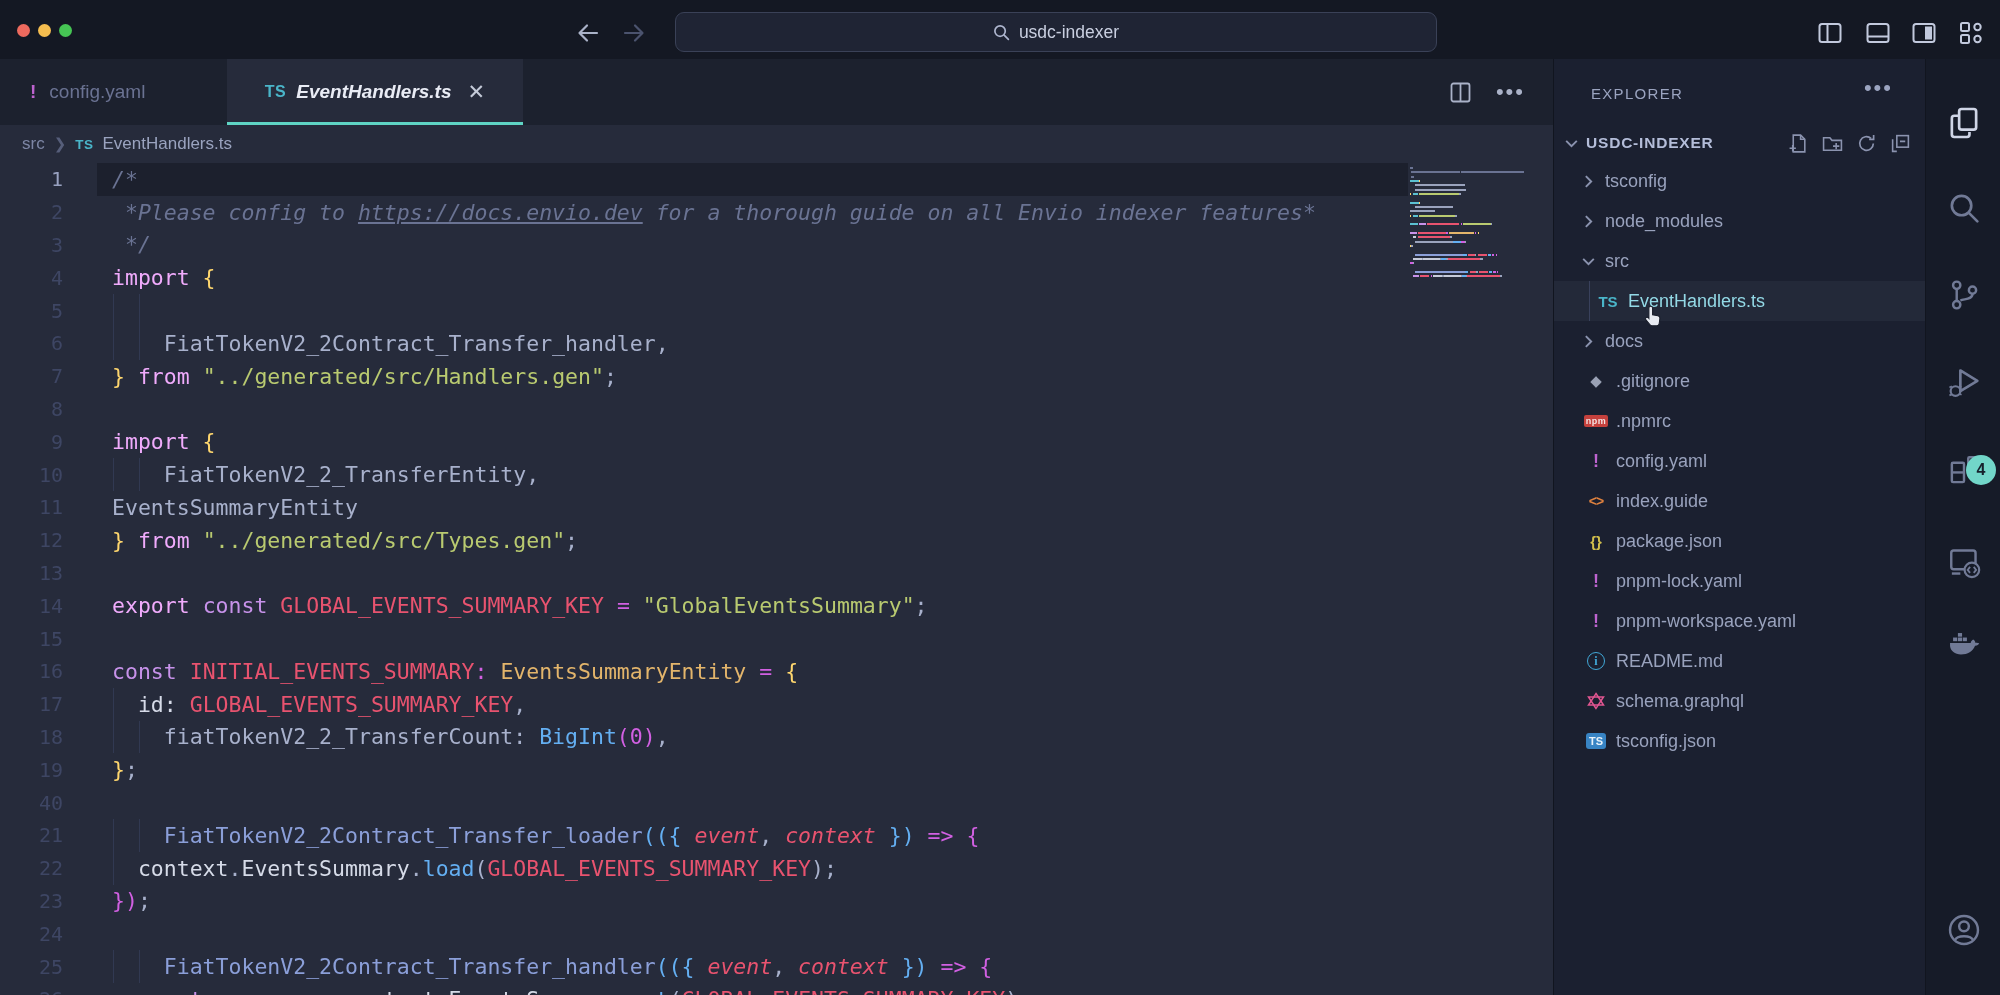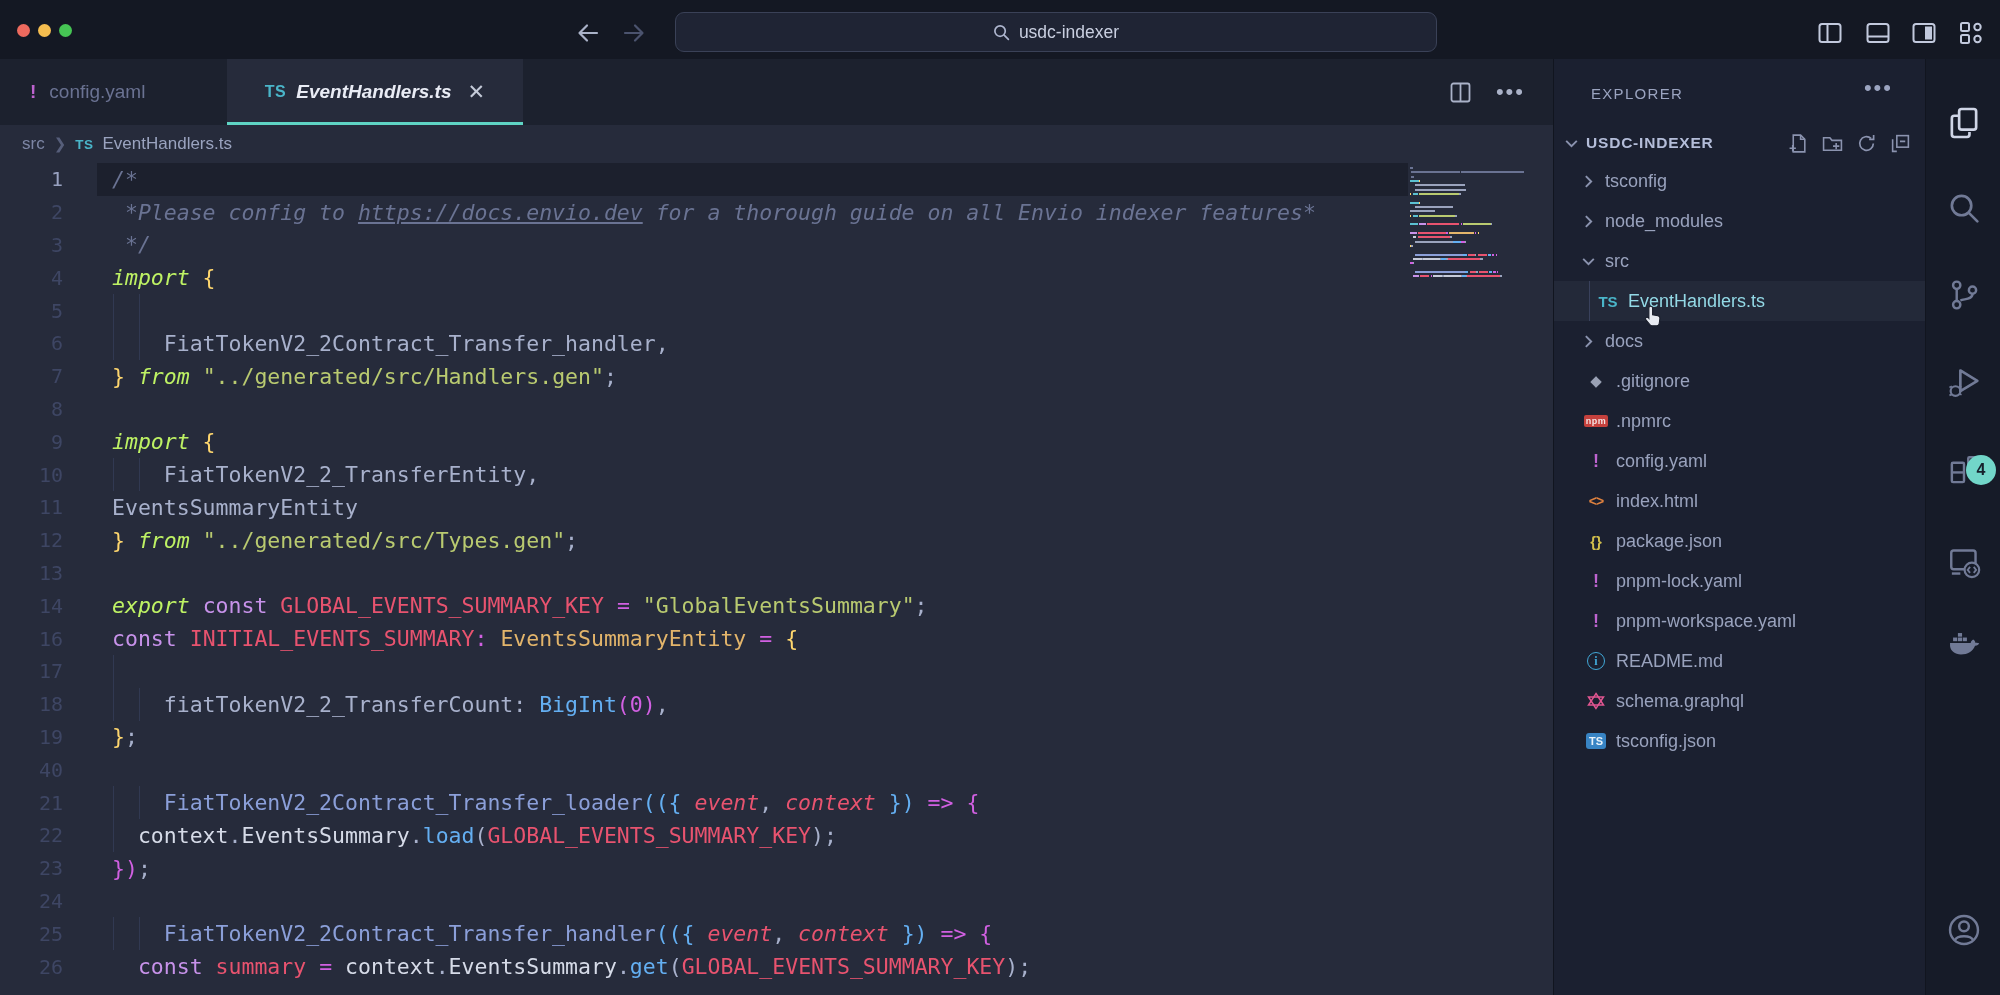--- a/index.html
+++ b/index.html
@@ -54,21 +54,21 @@
   
   #code { position:absolute; left:0; top:104px; width:100%; height:832px; overflow:hidden;
     font-family:"DejaVu Sans Mono", monospace; font-size:21.5px; }
   .code-line { position:relative; height:32.8px; white-space:pre; display:flex; align-items:center; }
   .gutter { position:absolute; left:0; width:63px; text-align:right; color:#3e4664; font-size:20px; }
   .line-text { position:absolute; left:112px; white-space:pre; }
   .cur-line { position:absolute; left:97px; width:1311px; top:0; height:100%; background:#1c202d; }
   .cur-line-num { color:#98a1c0 !important; }
   .iguide { position:absolute; top:0; width:1px; height:100%; background:#313952; }
   .t-com{color:#6a7393;font-style:italic} .t-link{color:#6a7393;font-style:italic;text-decoration:underline}
-  .t-kw{color:#bef264;font-style:italic} .t-cst{color:#c792ea} .t-red{color:#e8536f}
+  .t-kw{color:#f0abfc;} .t-cst{color:#c792ea} .t-red{color:#e8536f}
   .t-redi{color:#e8536f;font-style:italic} .t-yel{color:#ffd76e} .t-typ{color:#e3b56b}
   .t-str{color:#b9ca70} .t-blu{color:#64aff2} .t-fn{color:#8b9fd9} .t-mag{color:#d160e2}
   .t-fg{color:#a8b1cc} .t-brt{color:#d6dbe8}
   #minimap { position:absolute; left:1410px; top:4px; width:114px; height:112px; overflow:hidden; }
   .mm-line { display:flex; height:2px; margin-bottom:2.33px; }
   .mm-seg { height:2px; }
 
   
   #explorer-header { position:relative; height:66px; }
   #explorer-title { position:absolute; left:37px; top:26px; font-size:15px; letter-spacing:1.3px; color:#9ba4c0; }
@@ -195,22 +195,23 @@
           <div class="code-line"><div class="gutter">5</div><div class="iguide" style="left:113px"></div><div class="iguide" style="left:139px"></div></div>
           <div class="code-line"><div class="gutter">6</div><div class="iguide" style="left:113px"></div><div class="iguide" style="left:139px"></div><div class="line-text"><span class="t-fg">    FiatTokenV2_2Contract_Transfer_handler,</span></div></div>
           <div class="code-line"><div class="gutter">7</div><div class="line-text"><span class="t-yel">}</span><span class="t-fg"> </span><span class="t-kw">from</span><span class="t-fg"> </span><span class="t-str">"../generated/src/Handlers.gen"</span><span class="t-fg">;</span></div></div>
           <div class="code-line"><div class="gutter">8</div><div class="line-text"></div></div>
           <div class="code-line"><div class="gutter">9</div><div class="line-text"><span class="t-kw">import </span><span class="t-yel">{</span></div></div>
           <div class="code-line"><div class="gutter">10</div><div class="iguide" style="left:113px"></div><div class="iguide" style="left:139px"></div><div class="line-text"><span class="t-fg">    FiatTokenV2_2_TransferEntity,</span></div></div>
           <div class="code-line"><div class="gutter">11</div><div class="line-text"><span class="t-fg">EventsSummaryEntity</span></div></div>
           <div class="code-line"><div class="gutter">12</div><div class="line-text"><span class="t-yel">}</span><span class="t-fg"> </span><span class="t-kw">from</span><span class="t-fg"> </span><span class="t-str">"../generated/src/Types.gen"</span><span class="t-fg">;</span></div></div>
           <div class="code-line"><div class="gutter">13</div><div class="line-text"></div></div>
           <div class="code-line"><div class="gutter">14</div><div class="line-text"><span class="t-kw">export</span><span class="t-fg"> </span><span class="t-cst">const</span><span class="t-fg"> </span><span class="t-red">GLOBAL_EVENTS_SUMMARY_KEY</span><span class="t-fg"> </span><span class="t-mag">=</span><span class="t-fg"> </span><span class="t-str">"GlobalEventsSummary"</span><span class="t-fg">;</span></div></div>
+          <div class="code-line"><div class="gutter">15</div><div class="line-text"></div></div>
           <div class="code-line"><div class="gutter">16</div><div class="line-text"><span class="t-cst">const</span><span class="t-fg"> </span><span class="t-red">INITIAL_EVENTS_SUMMARY</span><span class="t-mag">:</span><span class="t-fg"> </span><span class="t-typ">EventsSummaryEntity</span><span class="t-fg"> </span><span class="t-mag">=</span><span class="t-fg"> </span><span class="t-yel">{</span></div></div>
-          <div class="code-line"><div class="gutter">17</div><div class="iguide" style="left:113px"></div></div>
+          <div class="code-line"><div class="gutter">17</div><div class="iguide" style="left:113px"></div><div class="line-text"><span class="t-brt">  id</span><span class="t-brt">:</span><span class="t-fg"> </span><span class="t-red">GLOBAL_EVENTS_SUMMARY_KEY</span><span class="t-fg">,</span></div></div>
           <div class="code-line"><div class="gutter">18</div><div class="iguide" style="left:113px"></div><div class="iguide" style="left:139px"></div><div class="line-text"><span class="t-fg">    fiatTokenV2_2_TransferCount</span><span class="t-fg">: </span><span class="t-blu">BigInt</span><span class="t-mag">(</span><span class="t-mag">0</span><span class="t-mag">)</span><span class="t-fg">,</span></div></div>
           <div class="code-line"><div class="gutter">19</div><div class="line-text"><span class="t-yel">}</span><span class="t-fg">;</span></div></div>
           <div class="code-line"><div class="gutter">40</div><div class="line-text"></div></div>
           <div class="code-line"><div class="gutter">21</div><div class="iguide" style="left:113px"></div><div class="iguide" style="left:139px"></div><div class="line-text"><span class="t-fn">    FiatTokenV2_2Contract_Transfer_loader</span><span class="t-blu">(({</span><span class="t-fg"> </span><span class="t-redi">event</span><span class="t-fg">,</span><span class="t-fg"> </span><span class="t-redi">context</span><span class="t-fg"> </span><span class="t-blu">})</span><span class="t-fg"> </span><span class="t-mag">=&gt;</span><span class="t-fg"> </span><span class="t-mag">{</span></div></div>
           <div class="code-line"><div class="gutter">22</div><div class="iguide" style="left:113px"></div><div class="line-text"><span class="t-brt">  context</span><span class="t-fg">.</span><span class="t-brt">EventsSummary</span><span class="t-fg">.</span><span class="t-blu">load</span><span class="t-fg">(</span><span class="t-red">GLOBAL_EVENTS_SUMMARY_KEY</span><span class="t-fg">);</span></div></div>
           <div class="code-line"><div class="gutter">23</div><div class="line-text"><span class="t-mag">})</span><span class="t-fg">;</span></div></div>
           <div class="code-line"><div class="gutter">24</div><div class="line-text"></div></div>
           <div class="code-line"><div class="gutter">25</div><div class="iguide" style="left:113px"></div><div class="iguide" style="left:139px"></div><div class="line-text"><span class="t-fn">    FiatTokenV2_2Contract_Transfer_handler</span><span class="t-blu">(({</span><span class="t-fg"> </span><span class="t-redi">event</span><span class="t-fg">,</span><span class="t-fg"> </span><span class="t-redi">context</span><span class="t-fg"> </span><span class="t-blu">})</span><span class="t-fg"> </span><span class="t-mag">=&gt;</span><span class="t-fg"> </span><span class="t-mag">{</span></div></div>
           <div class="code-line"><div class="gutter">26</div><div class="line-text"><span class="t-fg">  </span><span class="t-cst">const</span><span class="t-fg"> </span><span class="t-red">summary</span><span class="t-fg"> </span><span class="t-mag">=</span><span class="t-fg"> </span><span class="t-brt">context</span><span class="t-fg">.</span><span class="t-brt">EventsSummary</span><span class="t-fg">.</span><span class="t-blu">get</span><span class="t-fg">(</span><span class="t-red">GLOBAL_EVENTS_SUMMARY_KEY</span><span class="t-fg">);</span></div></div>
         </div>
@@ -461,21 +462,21 @@
         <div class="tree-row">
           <span class="file-icon">
             <span class="ic-yaml">!</span>
           </span>
           <span>config.yaml</span>
         </div>
         <div class="tree-row">
           <span class="file-icon">
             <span class="ic-html">&lt;&gt;</span>
           </span>
-          <span>index.html</span>
+          <span>index.guide</span>
         </div>
         <div class="tree-row">
           <span class="file-icon">
             <span class="ic-json">{}</span>
           </span>
           <span>package.json</span>
         </div>
         <div class="tree-row">
           <span class="file-icon">
             <span class="ic-yaml">!</span>

